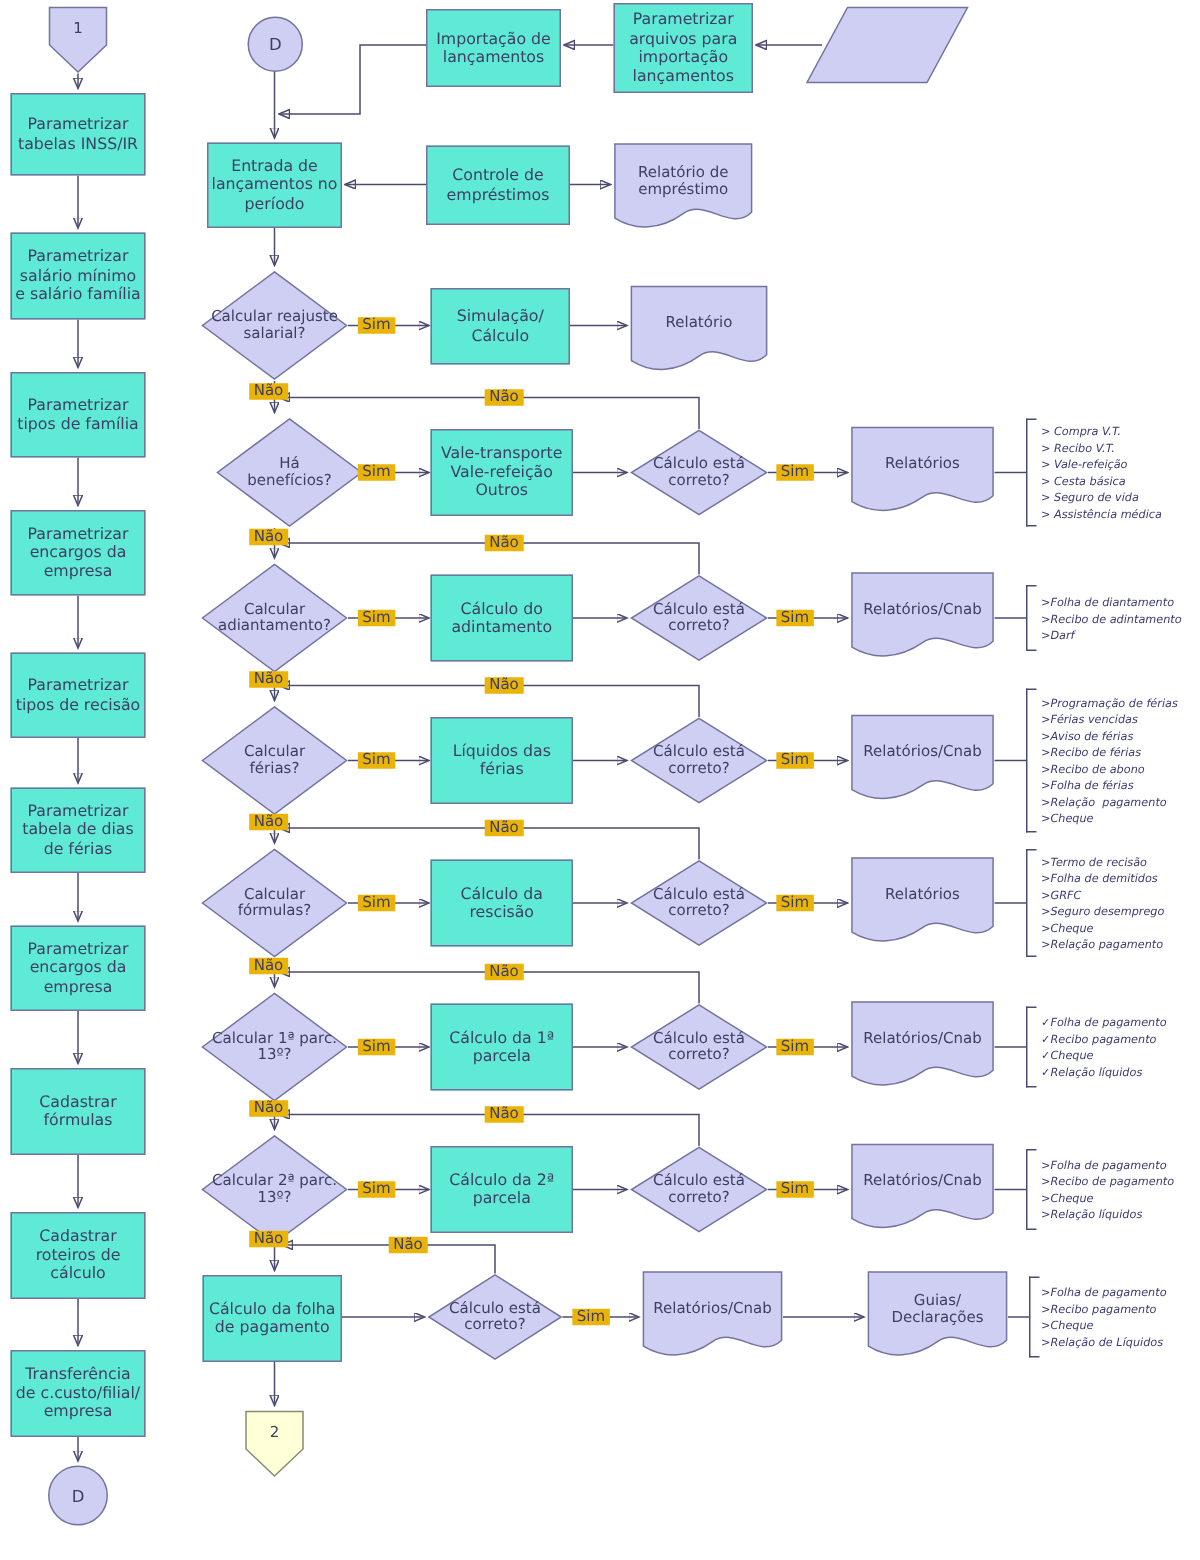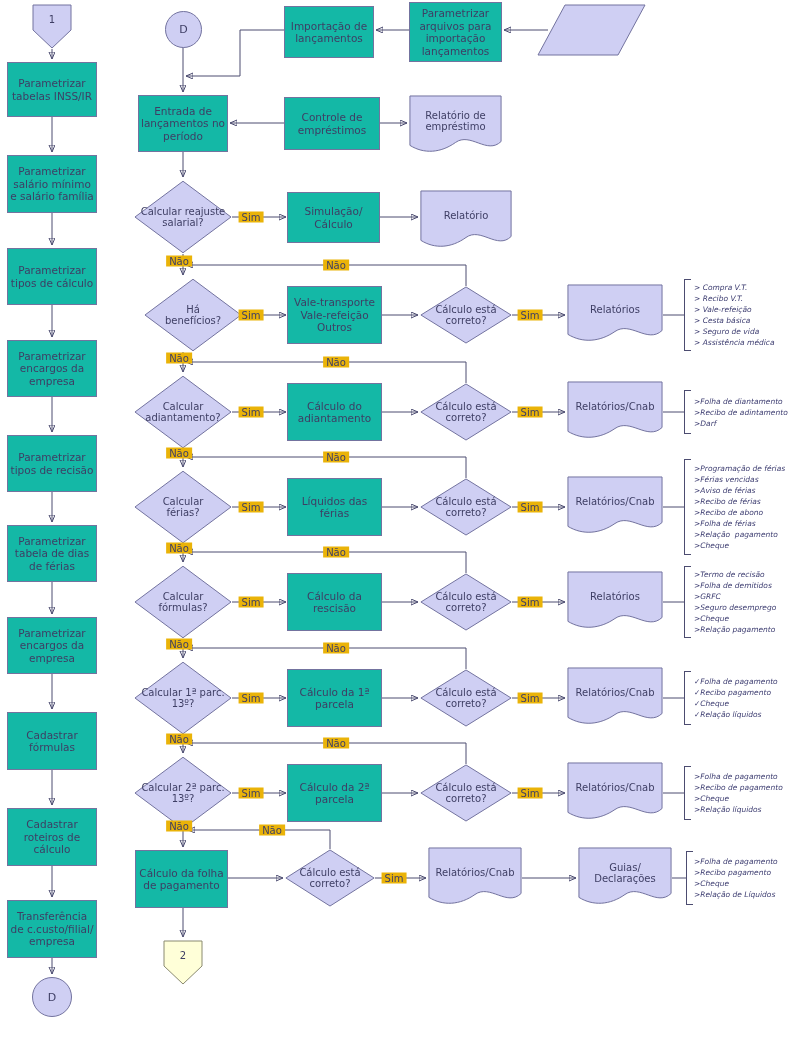--- a/index.html
+++ b/index.html
@@ -1,20 +1,20 @@
 <!DOCTYPE html>
 <html><head>
 <meta charset="utf-8">
 <style>
   html,body{margin:0;padding:0;}
   body{width:800px;height:1040px;position:relative;background:#ffffff;
        font-family:"DejaVu Sans", sans-serif;color:#3e3e64;overflow:hidden;}
   #wires{position:absolute;left:0;top:0;width:800px;height:1040px;}
   #wires path{fill:none;stroke:#4c4c70;stroke-width:1;}
-  .box{position:absolute;background:#14b8a6;border:1px solid #73739f;box-sizing:border-box;
+  .box{position:absolute;background:#5eead4;border:1px solid #73739f;box-sizing:border-box;
        display:flex;align-items:center;justify-content:center;text-align:center;
        font-size:10.5px;line-height:12.5px;padding:2px;}
   .pre{white-space:pre-line;}
   .diamond,.docshape,.para,.pent{position:absolute;display:flex;align-items:center;
        justify-content:center;text-align:center;}
   .shp{position:absolute;left:0;top:0;width:100%;height:100%;}
   .shp polygon,.shp path{fill:#cfcff3;stroke:#73739f;stroke-width:1;vector-effect:non-scaling-stroke;}
   .pent.alt polygon{fill:#ffffd8;stroke:#8a8a70;}
   .lab{position:relative;font-size:10px;line-height:11.5px;width:92%;}
   .docshape .lab{padding-bottom:10px;}
@@ -119,21 +119,21 @@
     </svg>
   <span class="lab" style="margin-bottom:14px">1</span>
 </div>
 <div class="box" style="left:7px;top:62px;width:90px;height:55px">
     <span>Parametrizar tabelas INSS/IR</span>
   </div>
 <div class="box" style="left:7px;top:155px;width:90px;height:58px">
     <span>Parametrizar salário mínimo e salário família</span>
   </div>
 <div class="box" style="left:7px;top:248px;width:90px;height:57px">
-    <span>Parametrizar tipos de cálculo</span>
+    <span>Parametrizar tipos de família</span>
   </div>
 <div class="box" style="left:7px;top:340px;width:90px;height:57px">
     <span>Parametrizar encargos da empresa</span>
   </div>
 <div class="box" style="left:7px;top:435px;width:90px;height:57px">
     <span>Parametrizar tipos de recisão</span>
   </div>
 <div class="box" style="left:7px;top:525px;width:90px;height:57px">
     <span>Parametrizar tabela de dias de férias</span>
   </div>
@@ -229,21 +229,21 @@
     <div class="ann-item">&gt; Assistência médica</div>
   </div>
 
 <div class="diamond" style="left:134px;top:375px;width:98px;height:74px">
   <svg class="shp" viewBox="0 0 100 60" preserveAspectRatio="none">
       <polygon points="50,1 99,30 50,59 1,30"></polygon>
     </svg>
   <span class="lab">Calcular adiantamento?</span>
 </div>
 <div class="box" style="left:287px;top:383px;width:95px;height:58px">
-    <span>Cálculo do adiantamento</span>
+    <span>Cálculo do adintamento</span>
   </div>
 <div class="diamond" style="left:420px;top:383px;width:92px;height:58px">
   <svg class="shp" viewBox="0 0 100 60" preserveAspectRatio="none">
       <polygon points="50,1 99,30 50,59 1,30"></polygon>
     </svg>
   <span class="lab">Cálculo está correto?</span>
 </div>
 <div class="docshape" style="left:567px;top:381px;width:96px;height:62px">
   <svg class="shp" viewBox="0 0 100 64" preserveAspectRatio="none">
       <path d="M1,1 L99,1 L99,48 C84,62 66,38 50,49 C34,60 16,61 1,52 Z"></path>

